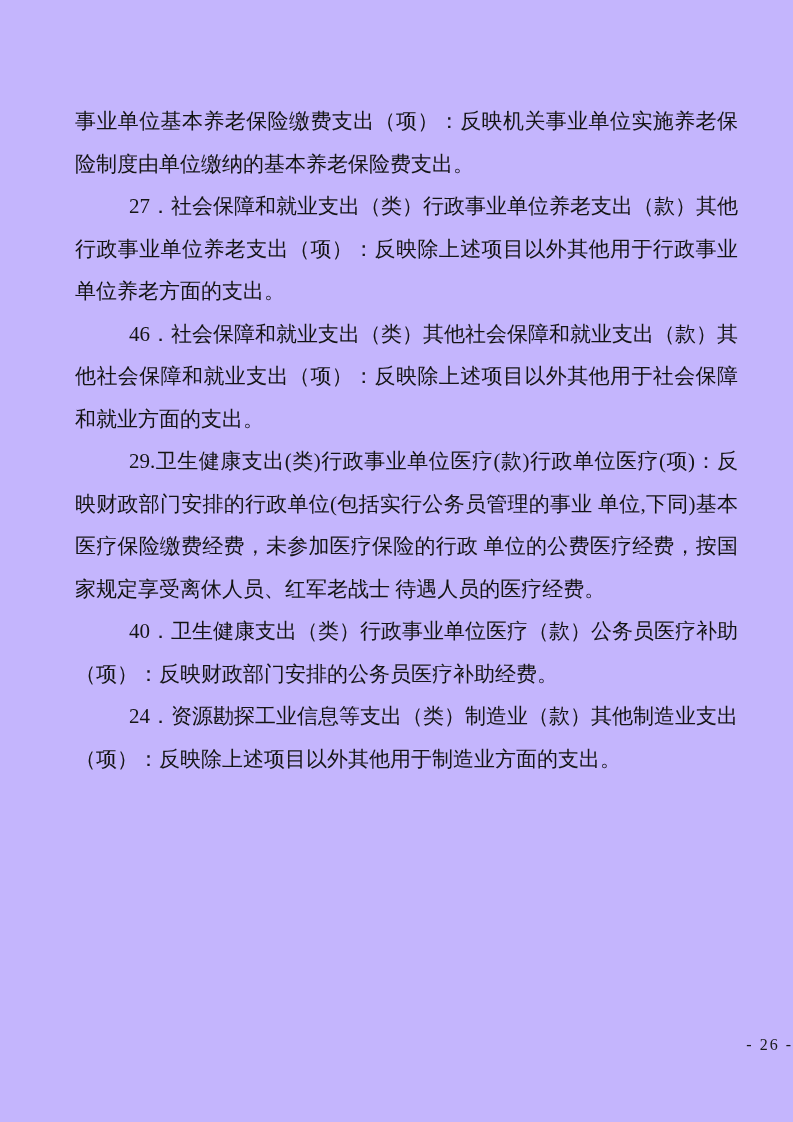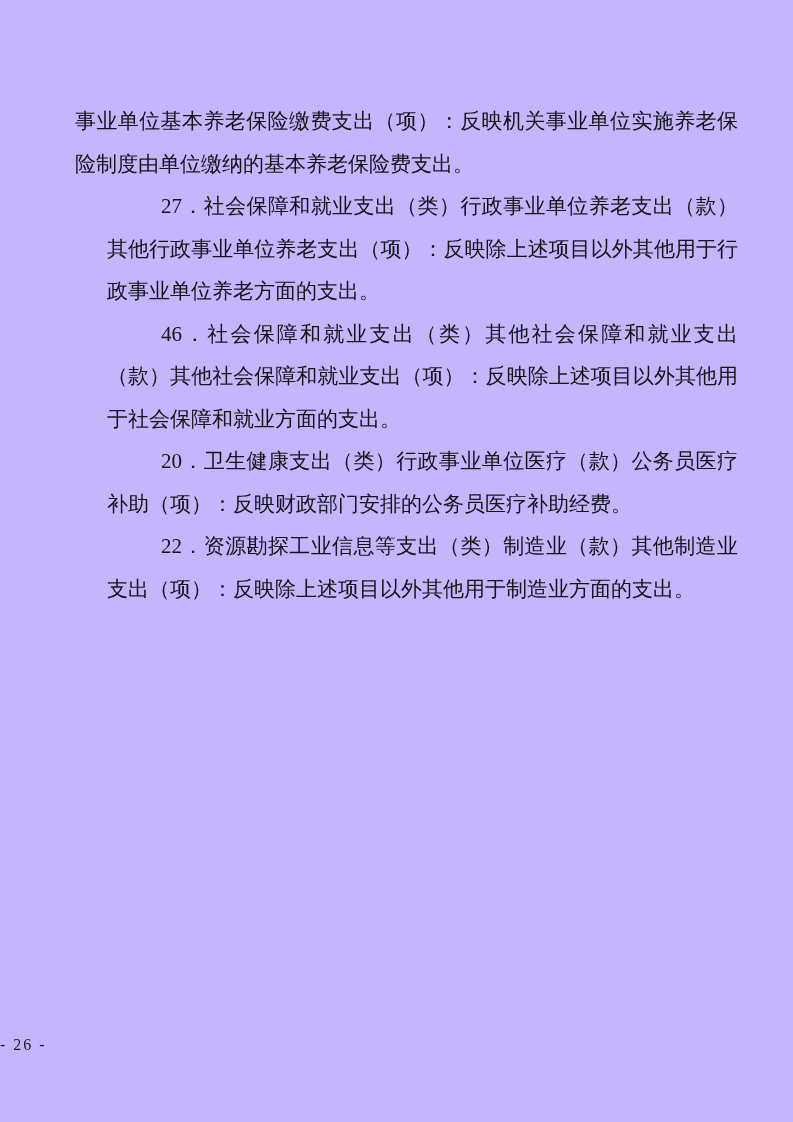--- a/index.html
+++ b/index.html
@@ -26,40 +26,40 @@
     margin: 0;
     padding: 0;
     font-size: 21px;
     line-height: 42.5px;
     text-align: justify;
     letter-spacing: 0;
     word-break: break-all;
   }
   .doc-body p.indent {
     text-indent: 54px;
-    margin-left: 32px;
   }
   .page-number {
     position: absolute;
     top: 1036px;
     left: 0;
     width: 100%;
-    text-align: left;
+    text-align: right;
     font-size: 16px;
     letter-spacing: 2px;
     color: #1a1a1a;
     font-family: "Liberation Serif", "DejaVu Serif", serif;
   }
 </style>
 </head>
 <body>
 
 <div class="page">
   <div class="doc-body">
     <p>事业单位基本养老保险缴费支出（项）：反映机关事业单位实施养老保险制度由单位缴纳的基本养老保险费支出。</p>
     <p class="indent">27．社会保障和就业支出（类）行政事业单位养老支出（款）其他行政事业单位养老支出（项）：反映除上述项目以外其他用于行政事业单位养老方面的支出。</p>
     <p class="indent">46．社会保障和就业支出（类）其他社会保障和就业支出（款）其他社会保障和就业支出（项）：反映除上述项目以外其他用于社会保障和就业方面的支出。</p>
-    <p class="indent">20．卫生健康支出（类）行政事业单位医疗（款）公务员医疗补助（项）：反映财政部门安排的公务员医疗补助经费。</p>
-    <p class="indent">22．资源勘探工业信息等支出（类）制造业（款）其他制造业支出（项）：反映除上述项目以外其他用于制造业方面的支出。</p>
+    <p class="indent">29.卫生健康支出(类)行政事业单位医疗(款)行政单位医疗(项)：反映财政部门安排的行政单位(包括实行公务员管理的事业 单位,下同)基本医疗保险缴费经费，未参加医疗保险的行政 单位的公费医疗经费，按国家规定享受离休人员、红军老战士 待遇人员的医疗经费。</p>
+    <p class="indent">40．卫生健康支出（类）行政事业单位医疗（款）公务员医疗补助（项）：反映财政部门安排的公务员医疗补助经费。</p>
+    <p class="indent">24．资源勘探工业信息等支出（类）制造业（款）其他制造业支出（项）：反映除上述项目以外其他用于制造业方面的支出。</p>
   </div>
 
   <div class="page-number">- 26 -</div>
 </div>
 
 </body></html>

